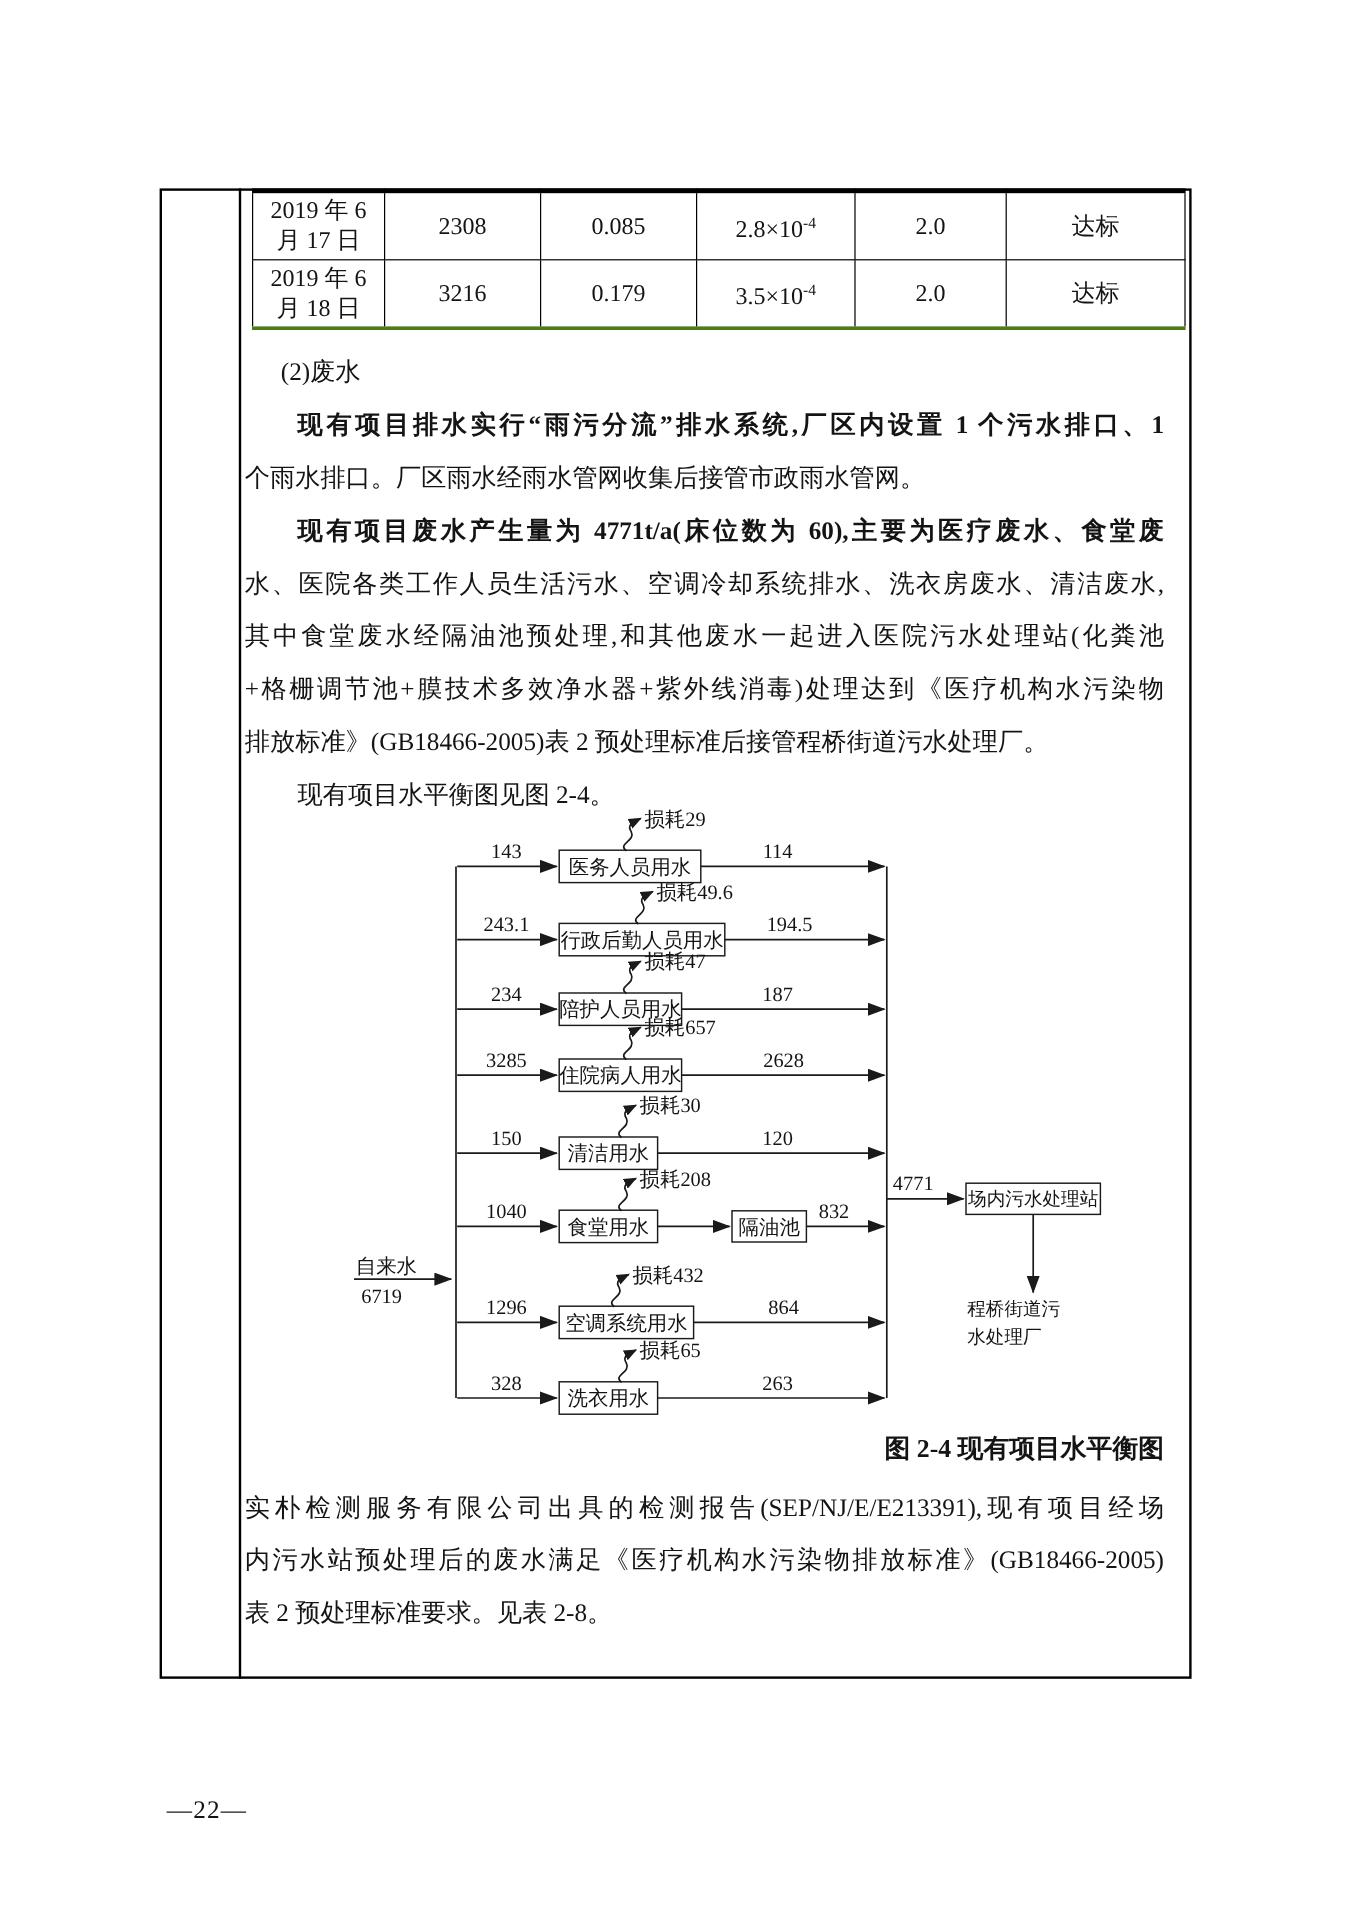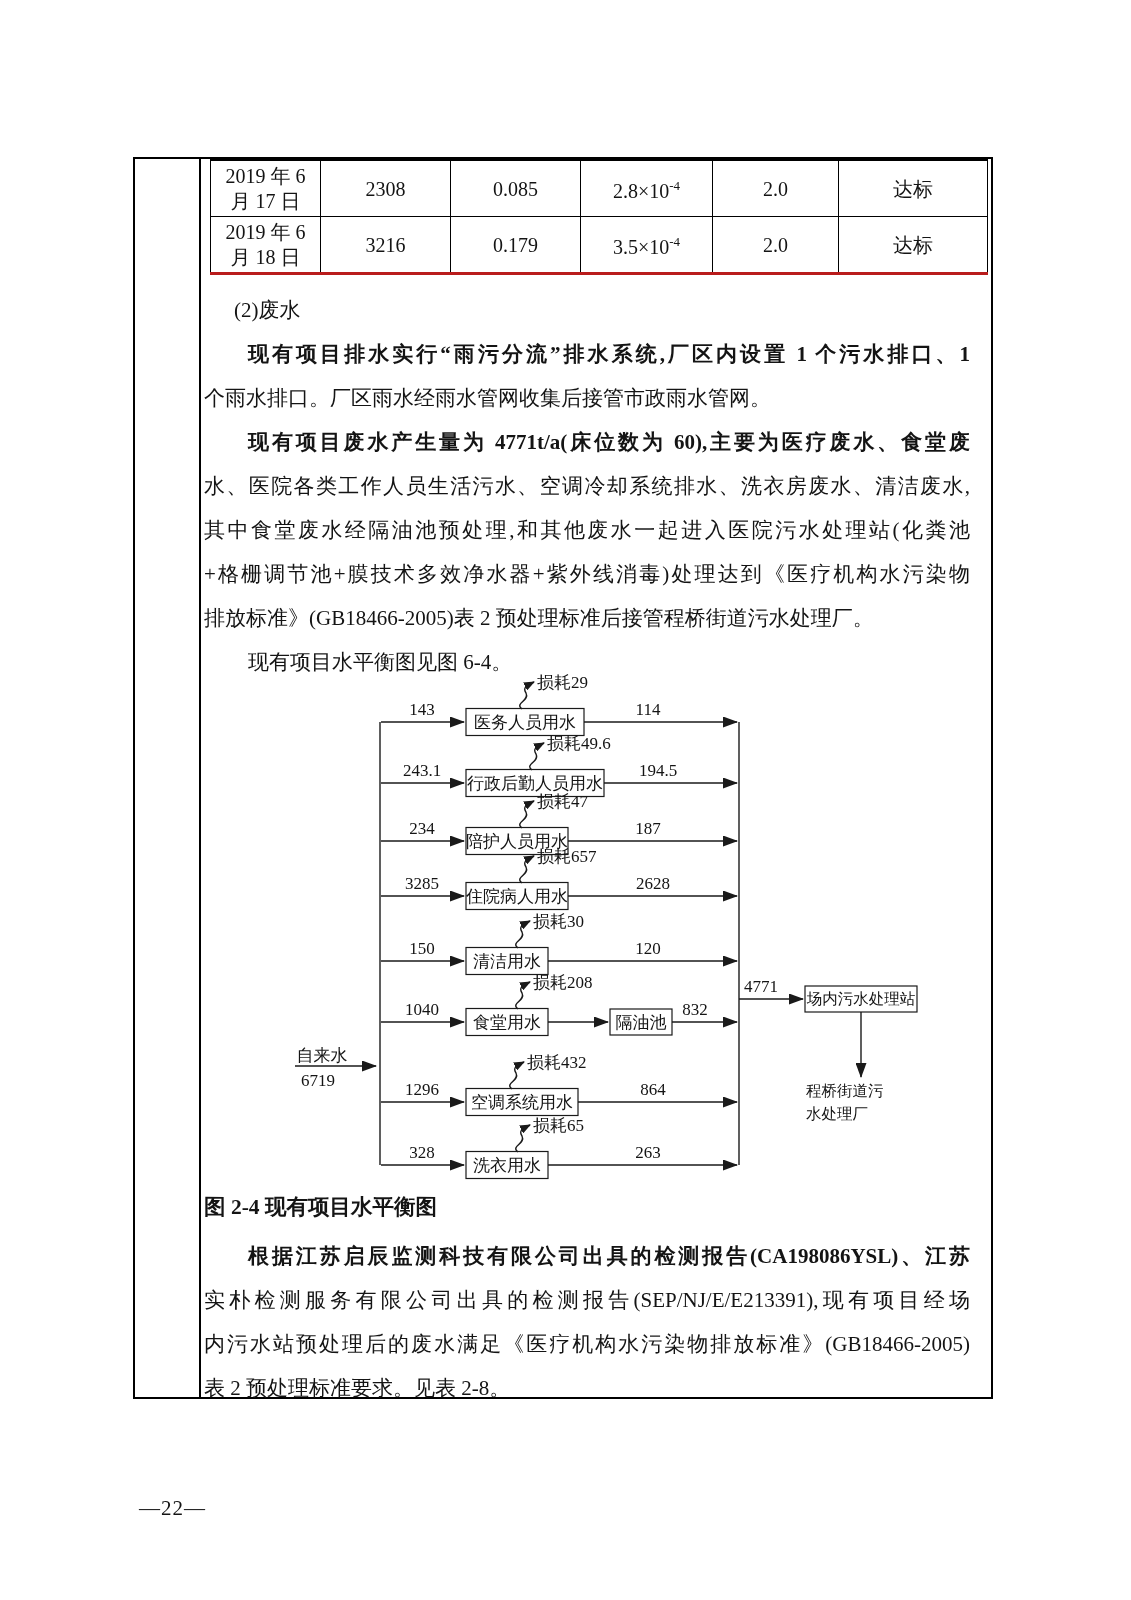--- a/index.html
+++ b/index.html
@@ -10,40 +10,40 @@
   .frame{
     position:absolute;left:133px;top:157px;width:860px;height:1242px;
     border:2px solid #000;box-sizing:border-box;
   }
   .col-divider{
     position:absolute;left:199px;top:157px;width:2px;height:1242px;background:#000;
   }
   table.mon{
     position:absolute;left:210px;top:157px;width:777px;
     border-collapse:collapse;table-layout:fixed;
-    border-top:4px solid #000;border-bottom:3px solid #b91c1c;
+    border-top:4px solid #000;border-bottom:3px solid #4d7c0f;
     font-size:20px;
   }
   table.mon td{
     border:1px solid #000;text-align:center;vertical-align:middle;
     height:55px;padding:0;line-height:26px;
   }
   table.mon td.datec{line-height:25px;}
   sup{font-size:13px;}
   .textcol{
     position:absolute;left:204px;top:288px;width:766px;
     font-size:21px;line-height:44px;
   }
   .line{white-space:nowrap;}
   .j{text-align:justify;text-align-last:justify;text-justify:inter-character;white-space:normal;}
   .indent{padding-left:44px;font-weight:bold;}
   .hindent{padding-left:30px;}
   .b{font-weight:normal;}
   .caption{
-    position:absolute;left:204px;top:1192px;width:766px;text-align:left;
+    position:absolute;left:204px;top:1192px;width:766px;text-align:right;
     font-weight:bold;font-size:21.5px;
   }
   .p3{
     position:absolute;left:204px;top:1234px;width:766px;
     font-size:21px;line-height:44px;
   }
   .pageno{
     position:absolute;left:139px;top:1496px;font-size:21px;letter-spacing:1px;
   }
   svg.diagram{position:absolute;left:240px;top:658px;}
@@ -101,21 +101,21 @@
 
 <div class="textcol">
   <div class="line hindent b">(2)废水</div>
   <div class="j indent">现有项目排水实行“雨污分流”排水系统,厂区内设置 1 个污水排口、1</div>
   <div class="line">个雨水排口。厂区雨水经雨水管网收集后接管市政雨水管网。</div>
   <div class="j indent">现有项目废水产生量为 4771t/a(床位数为 60),主要为医疗废水、食堂废</div>
   <div class="j">水、医院各类工作人员生活污水、空调冷却系统排水、洗衣房废水、清洁废水,</div>
   <div class="j">其中食堂废水经隔油池预处理,和其他废水一起进入医院污水处理站(化粪池</div>
   <div class="j">+格栅调节池+膜技术多效净水器+紫外线消毒)处理达到《医疗机构水污染物</div>
   <div class="line">排放标准》(GB18466-2005)表 2 预处理标准后接管程桥街道污水处理厂。</div>
-  <div class="line indent b">现有项目水平衡图见图 6-4。</div>
+  <div class="line indent b">现有项目水平衡图见图 2-4。</div>
 </div>
 
 <svg class="diagram" width="720" height="535" viewBox="0 0 720 535">
   <defs>
     <marker id="ah" markerUnits="userSpaceOnUse" markerWidth="15" markerHeight="11" refX="14" refY="5.5" orient="auto">
       <path d="M0,0 L15,5.5 L0,11 z" fill="#1a1a1a"></path>
     </marker>
     <marker id="ah2" markerUnits="userSpaceOnUse" markerWidth="11" markerHeight="9" refX="10" refY="4.5" orient="auto">
       <path d="M0,0 L11,4.5 L0,9 z" fill="#1a1a1a"></path>
     </marker>
@@ -228,19 +228,18 @@
     <text x="621" y="346" text-anchor="middle" class="sm">场内污水处理站</text>
     <line x1="621" y1="354" x2="621" y2="419" marker-end="url(#ah)"></line>
     <text x="566" y="438" class="sm">程桥街道污</text>
     <text x="566" y="461" class="sm">水处理厂</text>
   </g>
 </svg>
 
 <div class="caption">图 2-4 现有项目水平衡图</div>
 
 <div class="p3">
-  <div class="j indent">根据江苏启辰监测科技有限公司出具的检测报告(CA198086YSL)、江苏</div>
   <div class="j">实朴检测服务有限公司出具的检测报告(SEP/NJ/E/E213391),现有项目经场</div>
   <div class="j">内污水站预处理后的废水满足《医疗机构水污染物排放标准》(GB18466-2005)</div>
   <div class="line">表 2 预处理标准要求。见表 2-8。</div>
 </div>
 
 <div class="pageno">—22—</div>
 
 </body></html>

